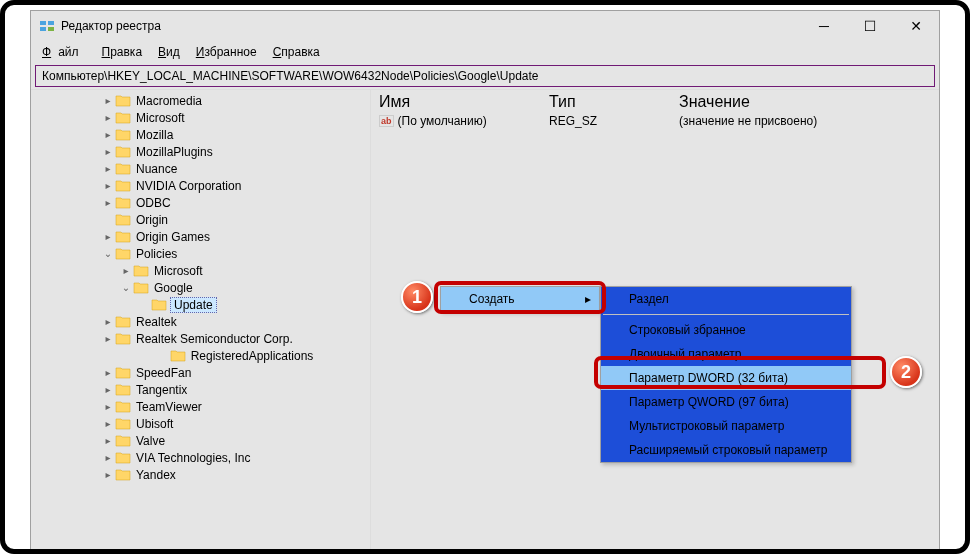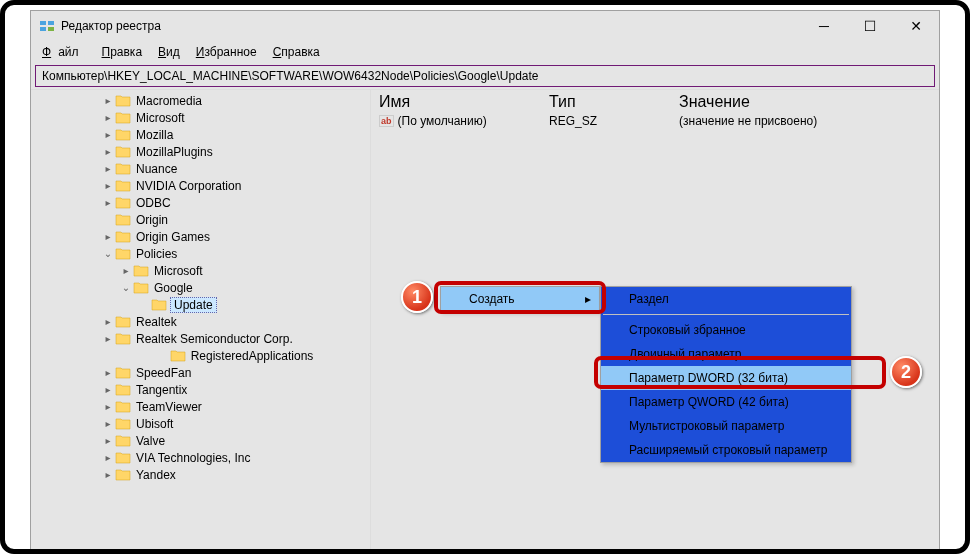--- a/index.html
+++ b/index.html
@@ -270,21 +270,21 @@
     <span class="arrow">▸</span>
   </div>
 </div>
 
 <div class="ctx-menu ctx-menu2">
   <div class="ctx-item">Раздел</div>
   <div style="height:1px;background:#c0c0c0;margin:3px 2px"></div>
   <div class="ctx-item">Строковый збранное</div>
   <div class="ctx-item">Двоичный параметр</div>
   <div class="ctx-item hl">Параметр DWORD (32 бита)</div>
-  <div class="ctx-item">Параметр QWORD (42 бита)</div>
+  <div class="ctx-item">Параметр QWORD (97 бита)</div>
   <div class="ctx-item">Мультистроковый параметр</div>
   <div class="ctx-item">Расширяемый строковый параметр</div>
 </div>
 
 <div class="callout callout1"></div>
 <div class="callout callout2"></div>
 <div class="num-badge badge1">1</div>
 <div class="num-badge badge2">2</div>
 
 </body></html>

